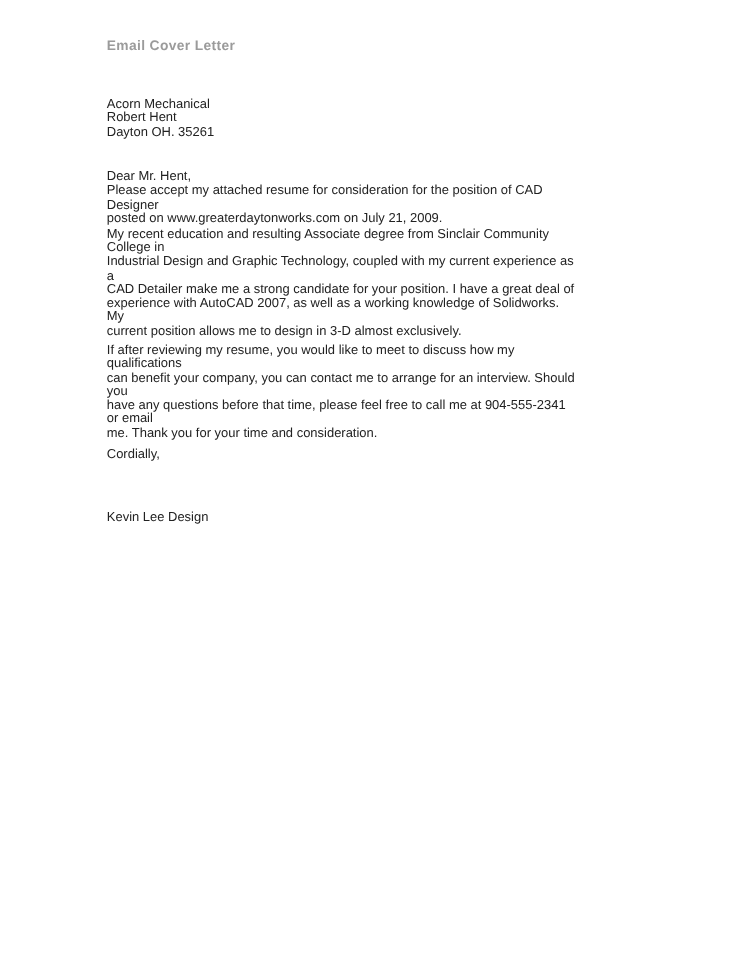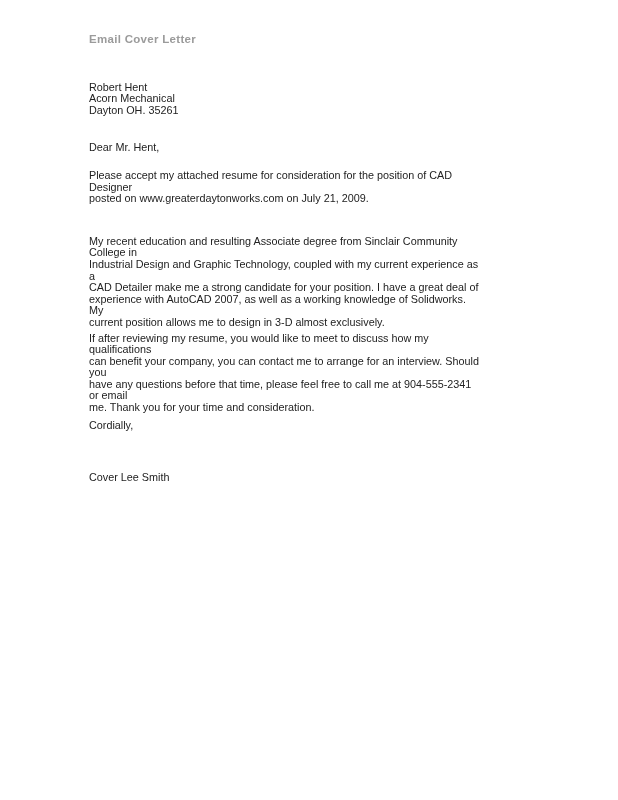--- a/index.html
+++ b/index.html
@@ -36,41 +36,41 @@
   .recipient div {
     white-space: nowrap;
   }
   .salutation {
     margin-top: 26px;
   }
   .para {
     margin: 0;
     white-space: pre-line;
   }
-  .p1 { margin-top: 16px; }
-  .p2 { margin-top: 31px; }
+  .p1 { }
+  .p2 { margin-top: 1px; }
   .p3 { margin-top: 4px; }
   .closing {
     margin-top: 6px;
   }
   .signature {
     margin-top: 41px;
   }
 </style>
 </head>
 <body>
 
 <div class="page">
   <div class="content">
 
     <h1 class="heading">Email Cover Letter</h1>
 
     <div class="recipient">
+      <div>Acorn Mechanical</div>
       <div>Robert Hent</div>
-      <div>Acorn Mechanical</div>
       <div>Dayton OH. 35261</div>
     </div>
 
     <div class="salutation">Dear Mr. Hent,</div>
 
     <p class="para p1">Please accept my attached resume for consideration for the position of CAD Designer
 posted on www.greaterdaytonworks.com on July 21, 2009.</p>
 
     <p class="para p2">My recent education and resulting Associate degree from Sinclair Community College in
 Industrial Design and Graphic Technology, coupled with my current experience as a
@@ -78,16 +78,16 @@
 experience with AutoCAD 2007, as well as a working knowledge of Solidworks. My
 current position allows me to design in 3-D almost exclusively.</p>
 
     <p class="para p3">If after reviewing my resume, you would like to meet to discuss how my qualifications
 can benefit your company, you can contact me to arrange for an interview. Should you
 have any questions before that time, please feel free to call me at 904-555-2341 or email
 me. Thank you for your time and consideration.</p>
 
     <div class="closing">Cordially,</div>
 
-    <div class="signature">Cover Lee Smith</div>
+    <div class="signature">Kevin Lee Design</div>
 
   </div>
 </div>
 
 </body></html>

